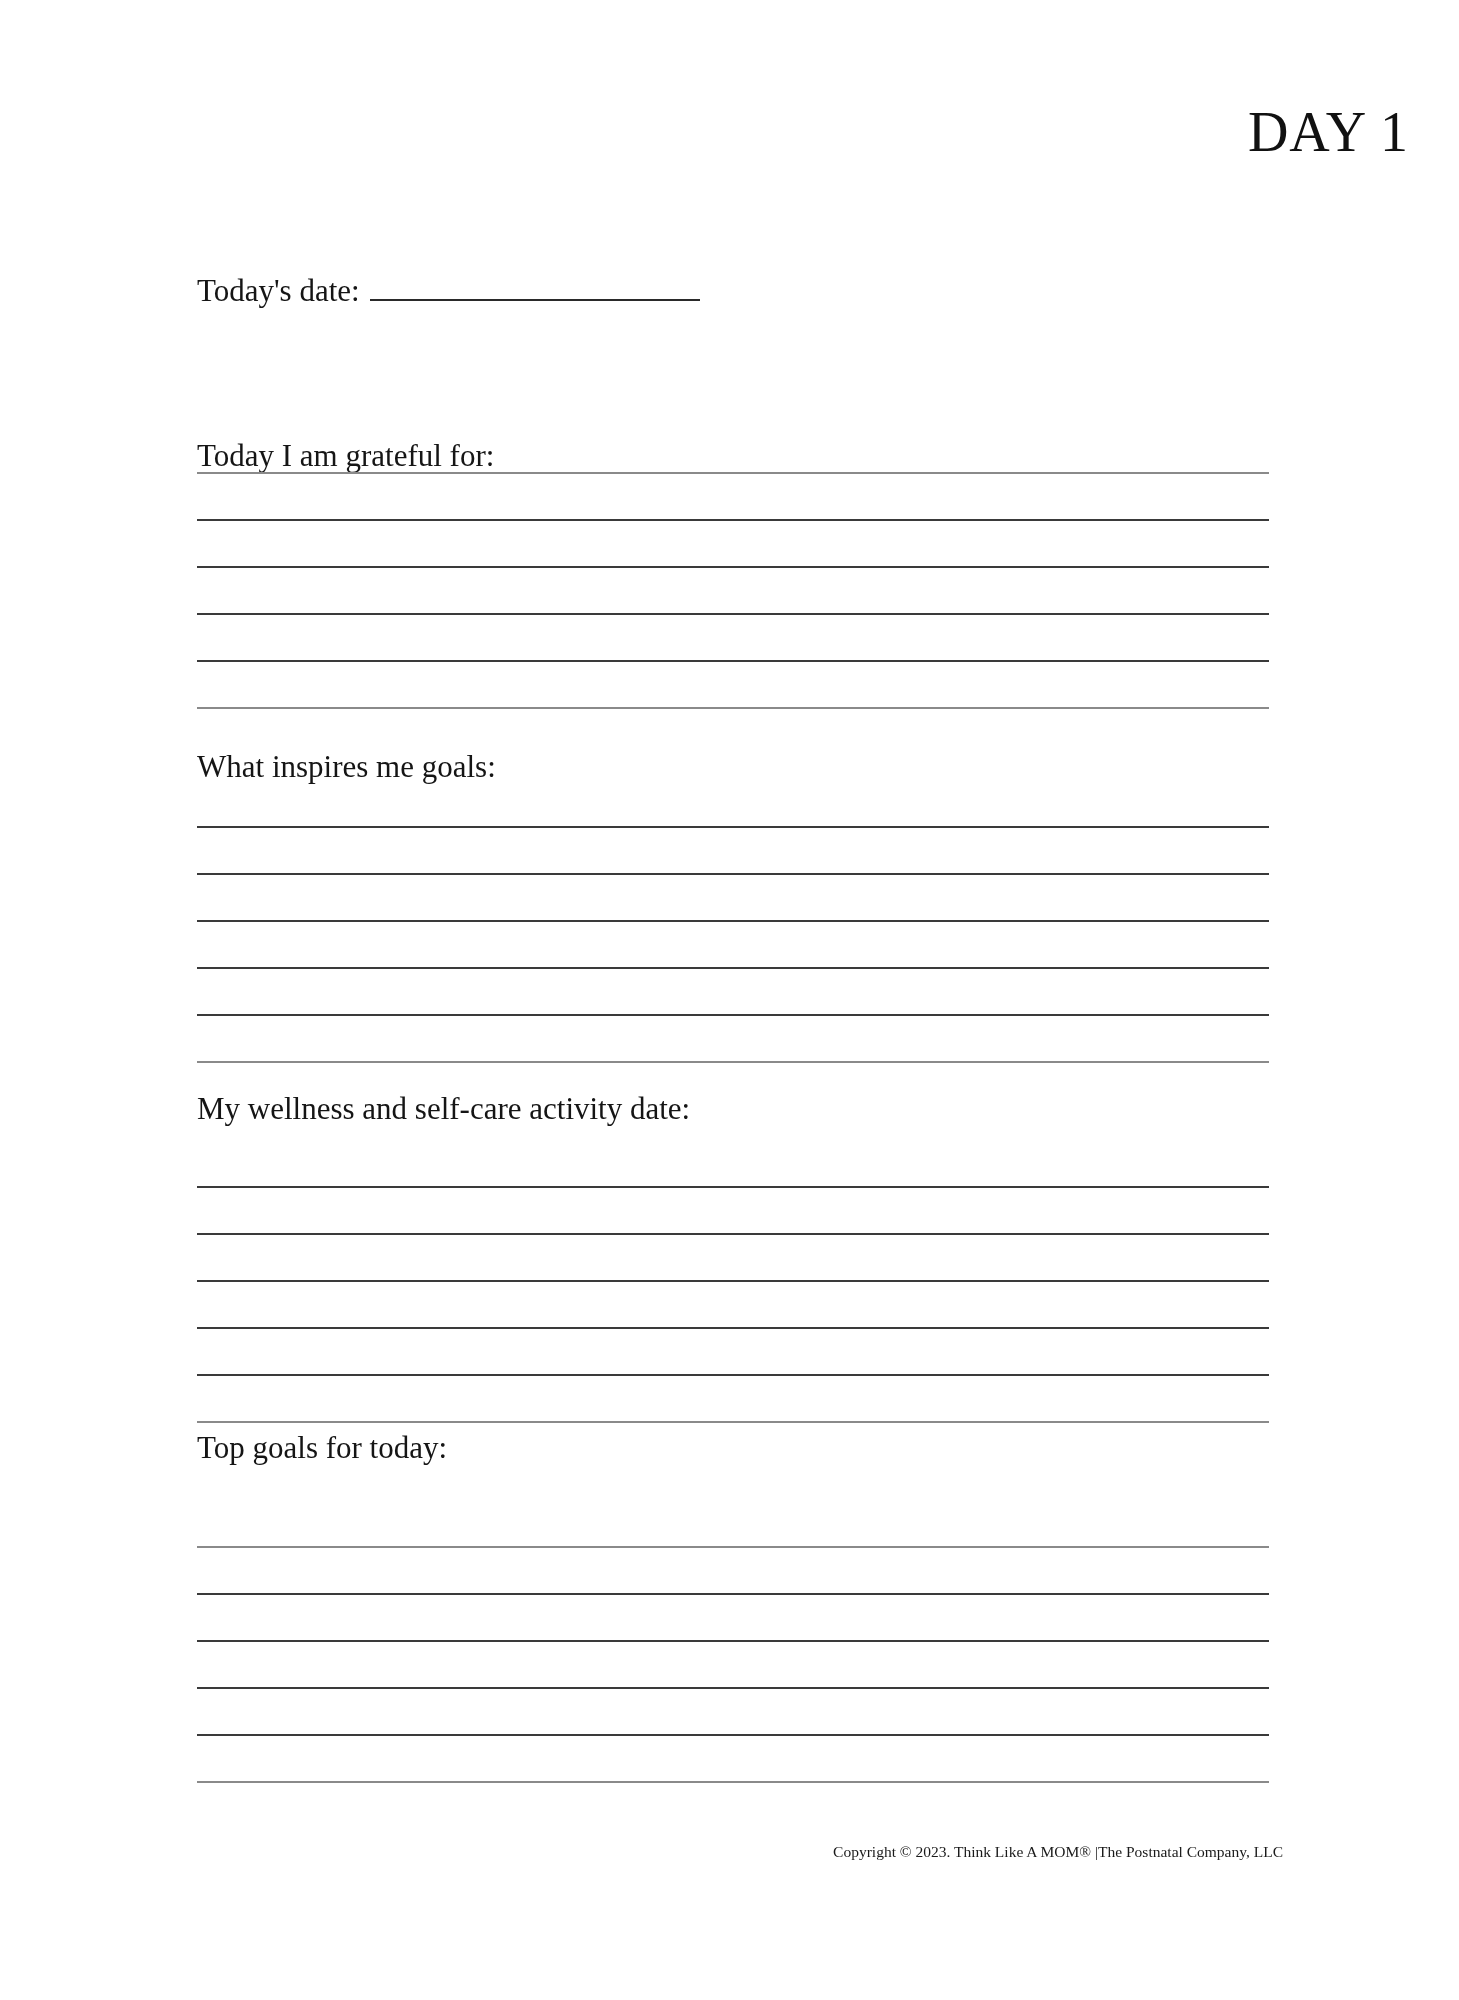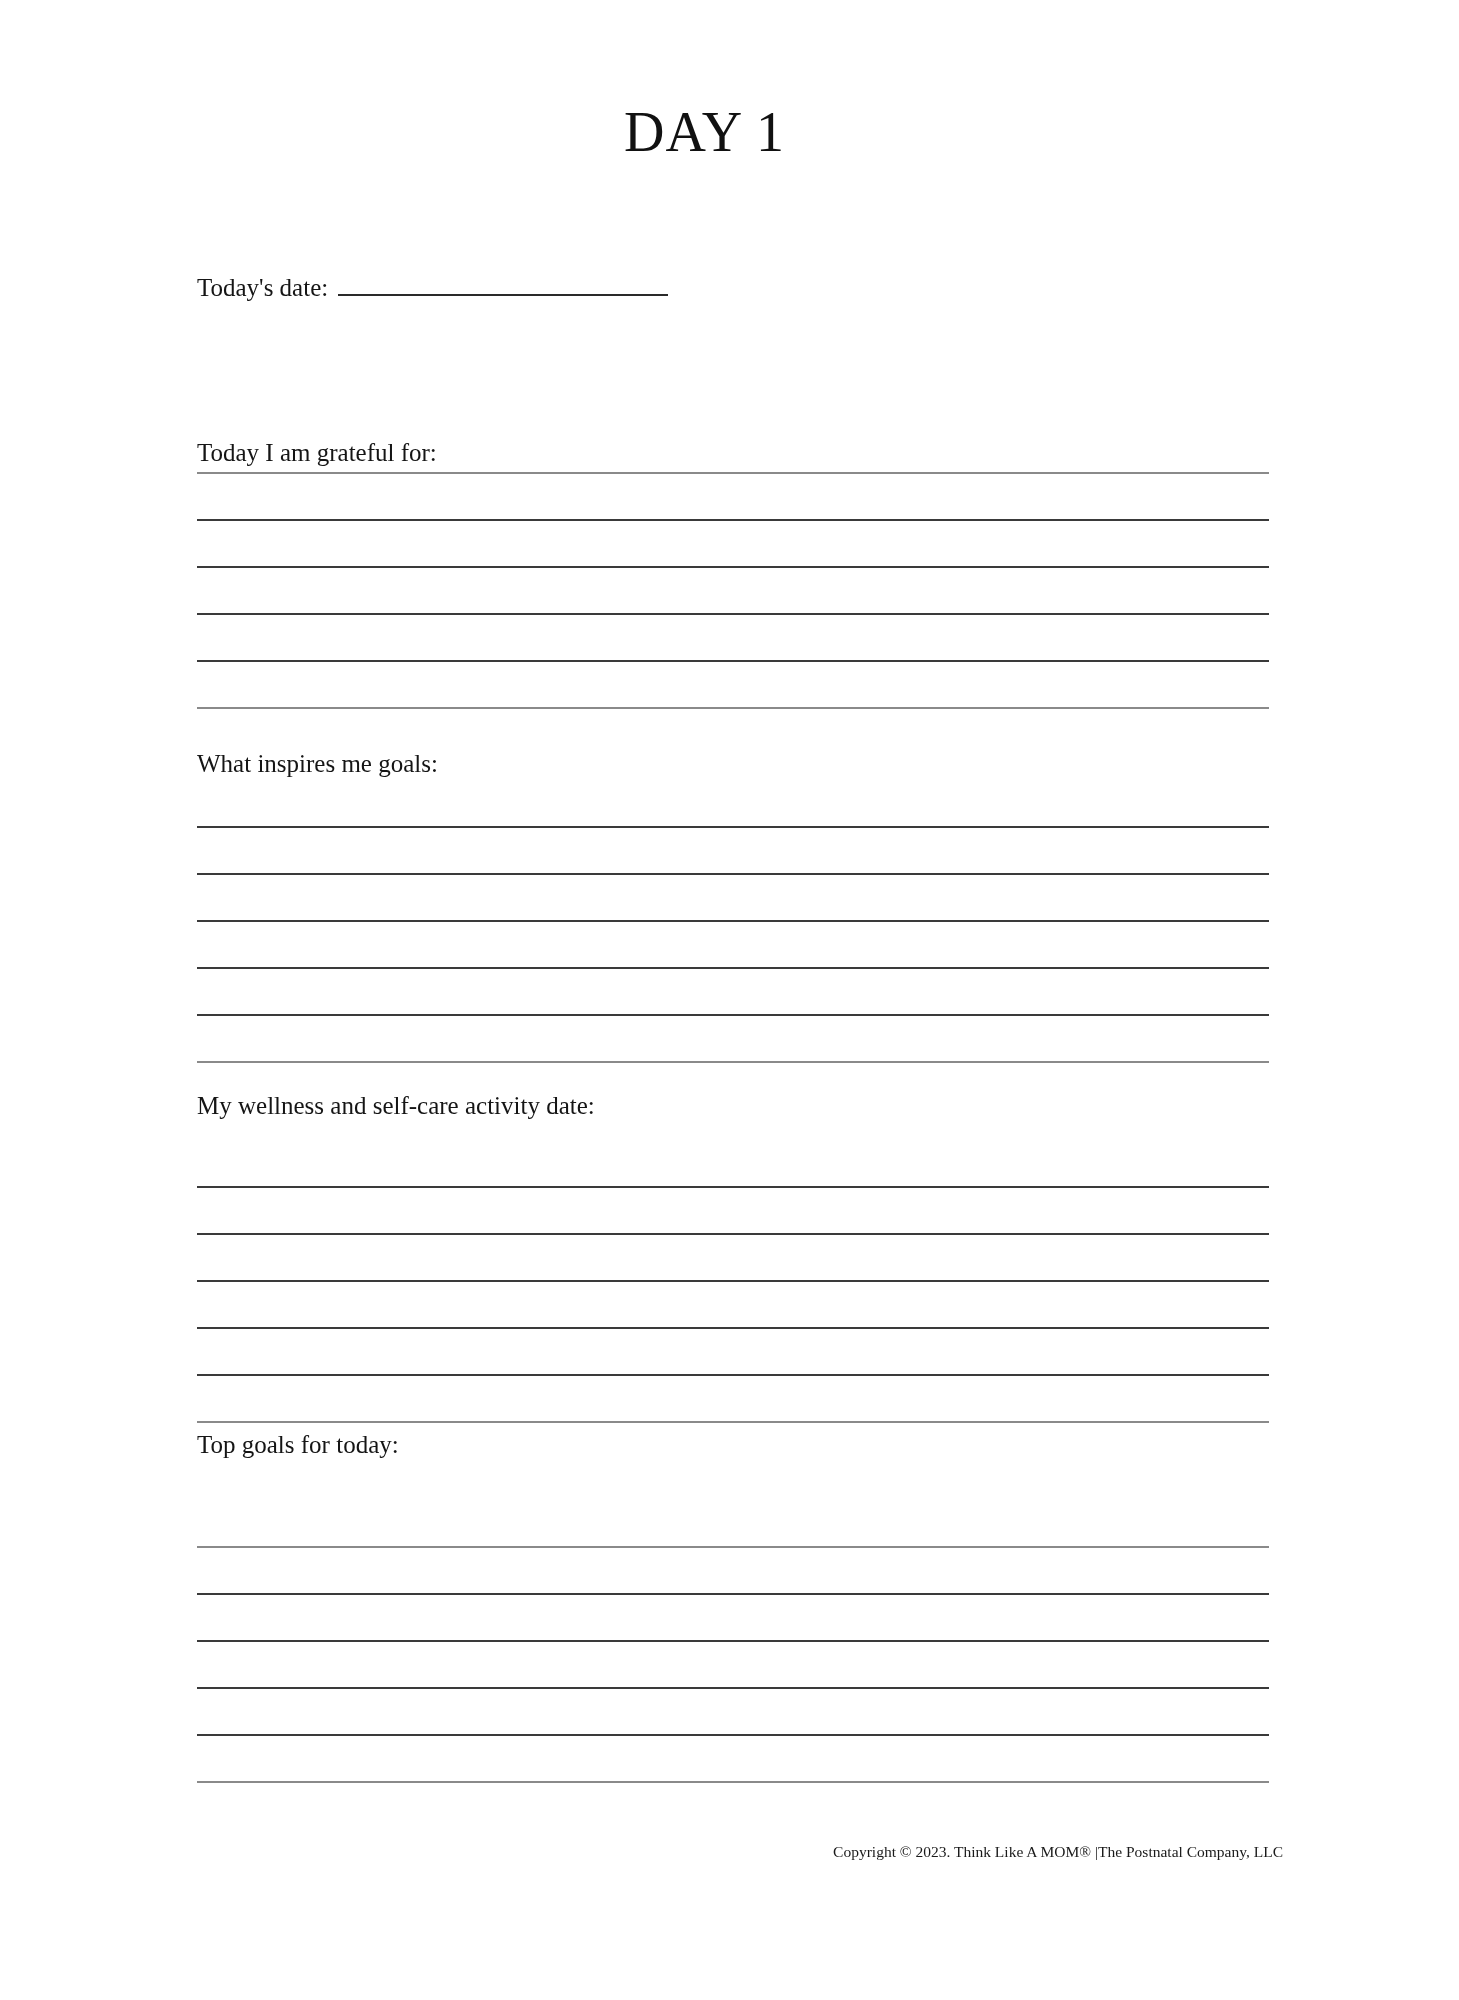--- a/index.html
+++ b/index.html
@@ -3,27 +3,27 @@
   <meta charset="utf-8">
   <style>
     html, body { margin: 0; padding: 0; background: #ffffff; }
     body {
       width: 1459px; height: 2000px; position: relative; overflow: hidden;
       font-family: "DejaVu Serif", "Liberation Serif", serif;
       color: #141414;
     }
     .title {
       position: absolute; left: 0; width: 1409px; top: 104px;
-      text-align: center; font-family: "Liberation Serif", serif;
+      text-align: right; font-family: "Liberation Serif", serif;
       font-size: 56px; letter-spacing: 1px; line-height: 1; color: #111;
     }
     .label {
       position: absolute; left: 197px;
       font-family: "Liberation Serif", serif;
-      font-size: 25px; line-height: 1; color: #151515;
+      font-size: 31px; line-height: 1; color: #151515;
       white-space: nowrap;
     }
     .date-blank {
       display: inline-block; width: 330px; height: 2px; background: #2a2a2a;
       vertical-align: baseline; margin-left: 10px;
     }
     .rule {
       position: absolute; left: 197px; width: 1072px; height: 2px;
       background: #3a3a3a;
     }

